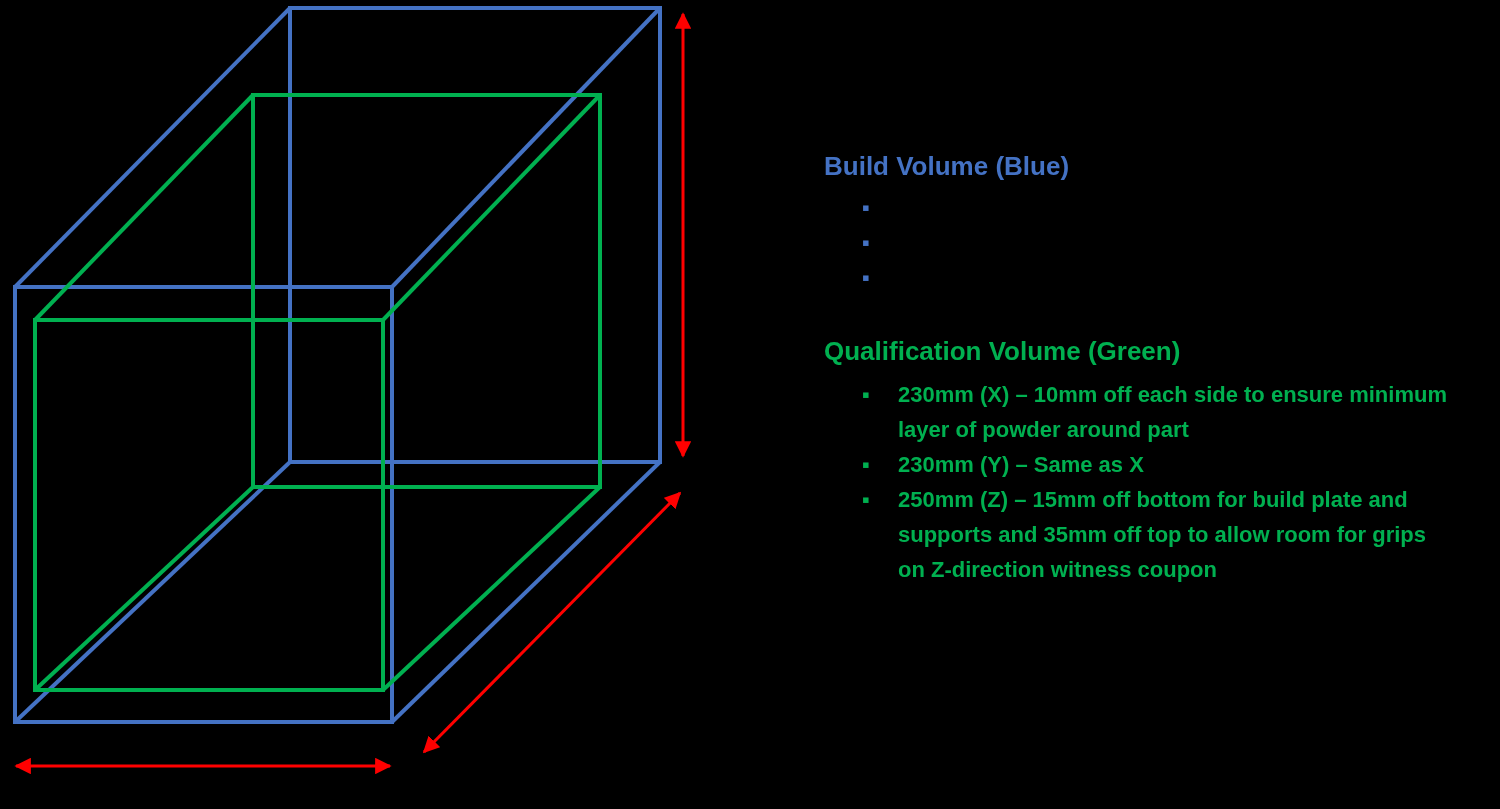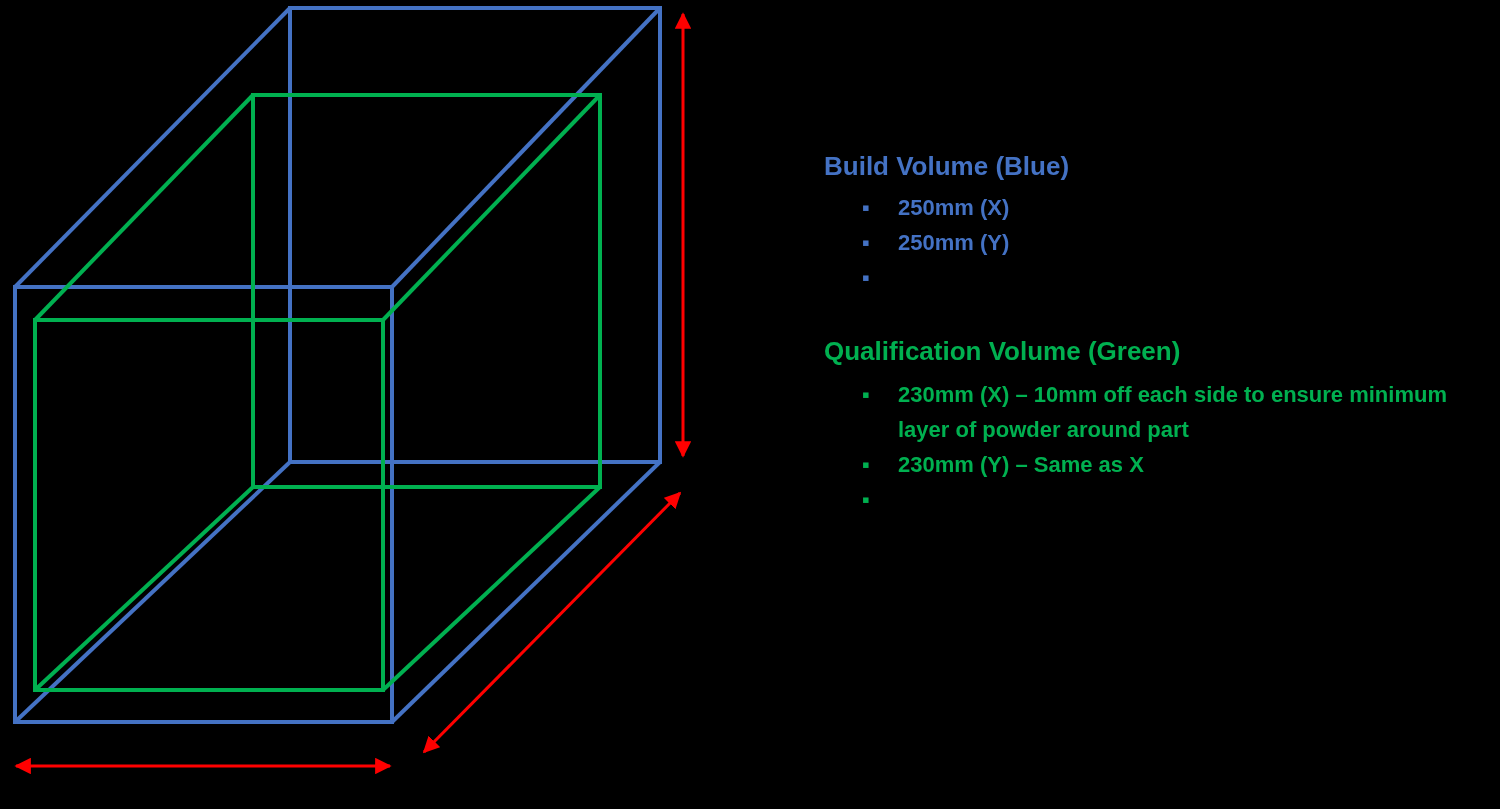--- a/index.html
+++ b/index.html
@@ -70,42 +70,41 @@
   <line class="dim-line" x1="424" y1="752" x2="680" y2="493" marker-start="url(#arrowhead)" marker-end="url(#arrowhead)"></line>
 </svg>
 
 <div class="legend">
 
   <section>
     <h2 class="legend-title blue-text">Build Volume (Blue)</h2>
     <ul class="bullet-list">
       <li class="bullet-item blue-text">
         <span class="bullet-marker">▪</span>
-        <span class="bullet-text">250mm (X)</span>
       </li>
       <li class="bullet-item blue-text">
         <span class="bullet-marker">▪</span>
-        <span class="bullet-text">250mm (Y)</span>
       </li>
       <li class="bullet-item blue-text">
         <span class="bullet-marker">▪</span>
       </li>
     </ul>
   </section>
 
   <section class="qual-section">
     <h2 class="legend-title green-text">Qualification Volume (Green)</h2>
     <ul class="bullet-list">
       <li class="bullet-item green-text">
         <span class="bullet-marker">▪</span>
         <span class="bullet-text">230mm (X) – 10mm off each side to ensure minimum layer of powder around part</span>
       </li>
       <li class="bullet-item green-text">
         <span class="bullet-marker">▪</span>
         <span class="bullet-text">230mm (Y) – Same as X</span>
       </li>
       <li class="bullet-item green-text">
         <span class="bullet-marker">▪</span>
+        <span class="bullet-text">250mm (Z) – 15mm off bottom for build plate and supports and 35mm off top to allow room for grips on Z-direction witness coupon</span>
       </li>
     </ul>
   </section>
 
 </div>
 
 </body></html>

